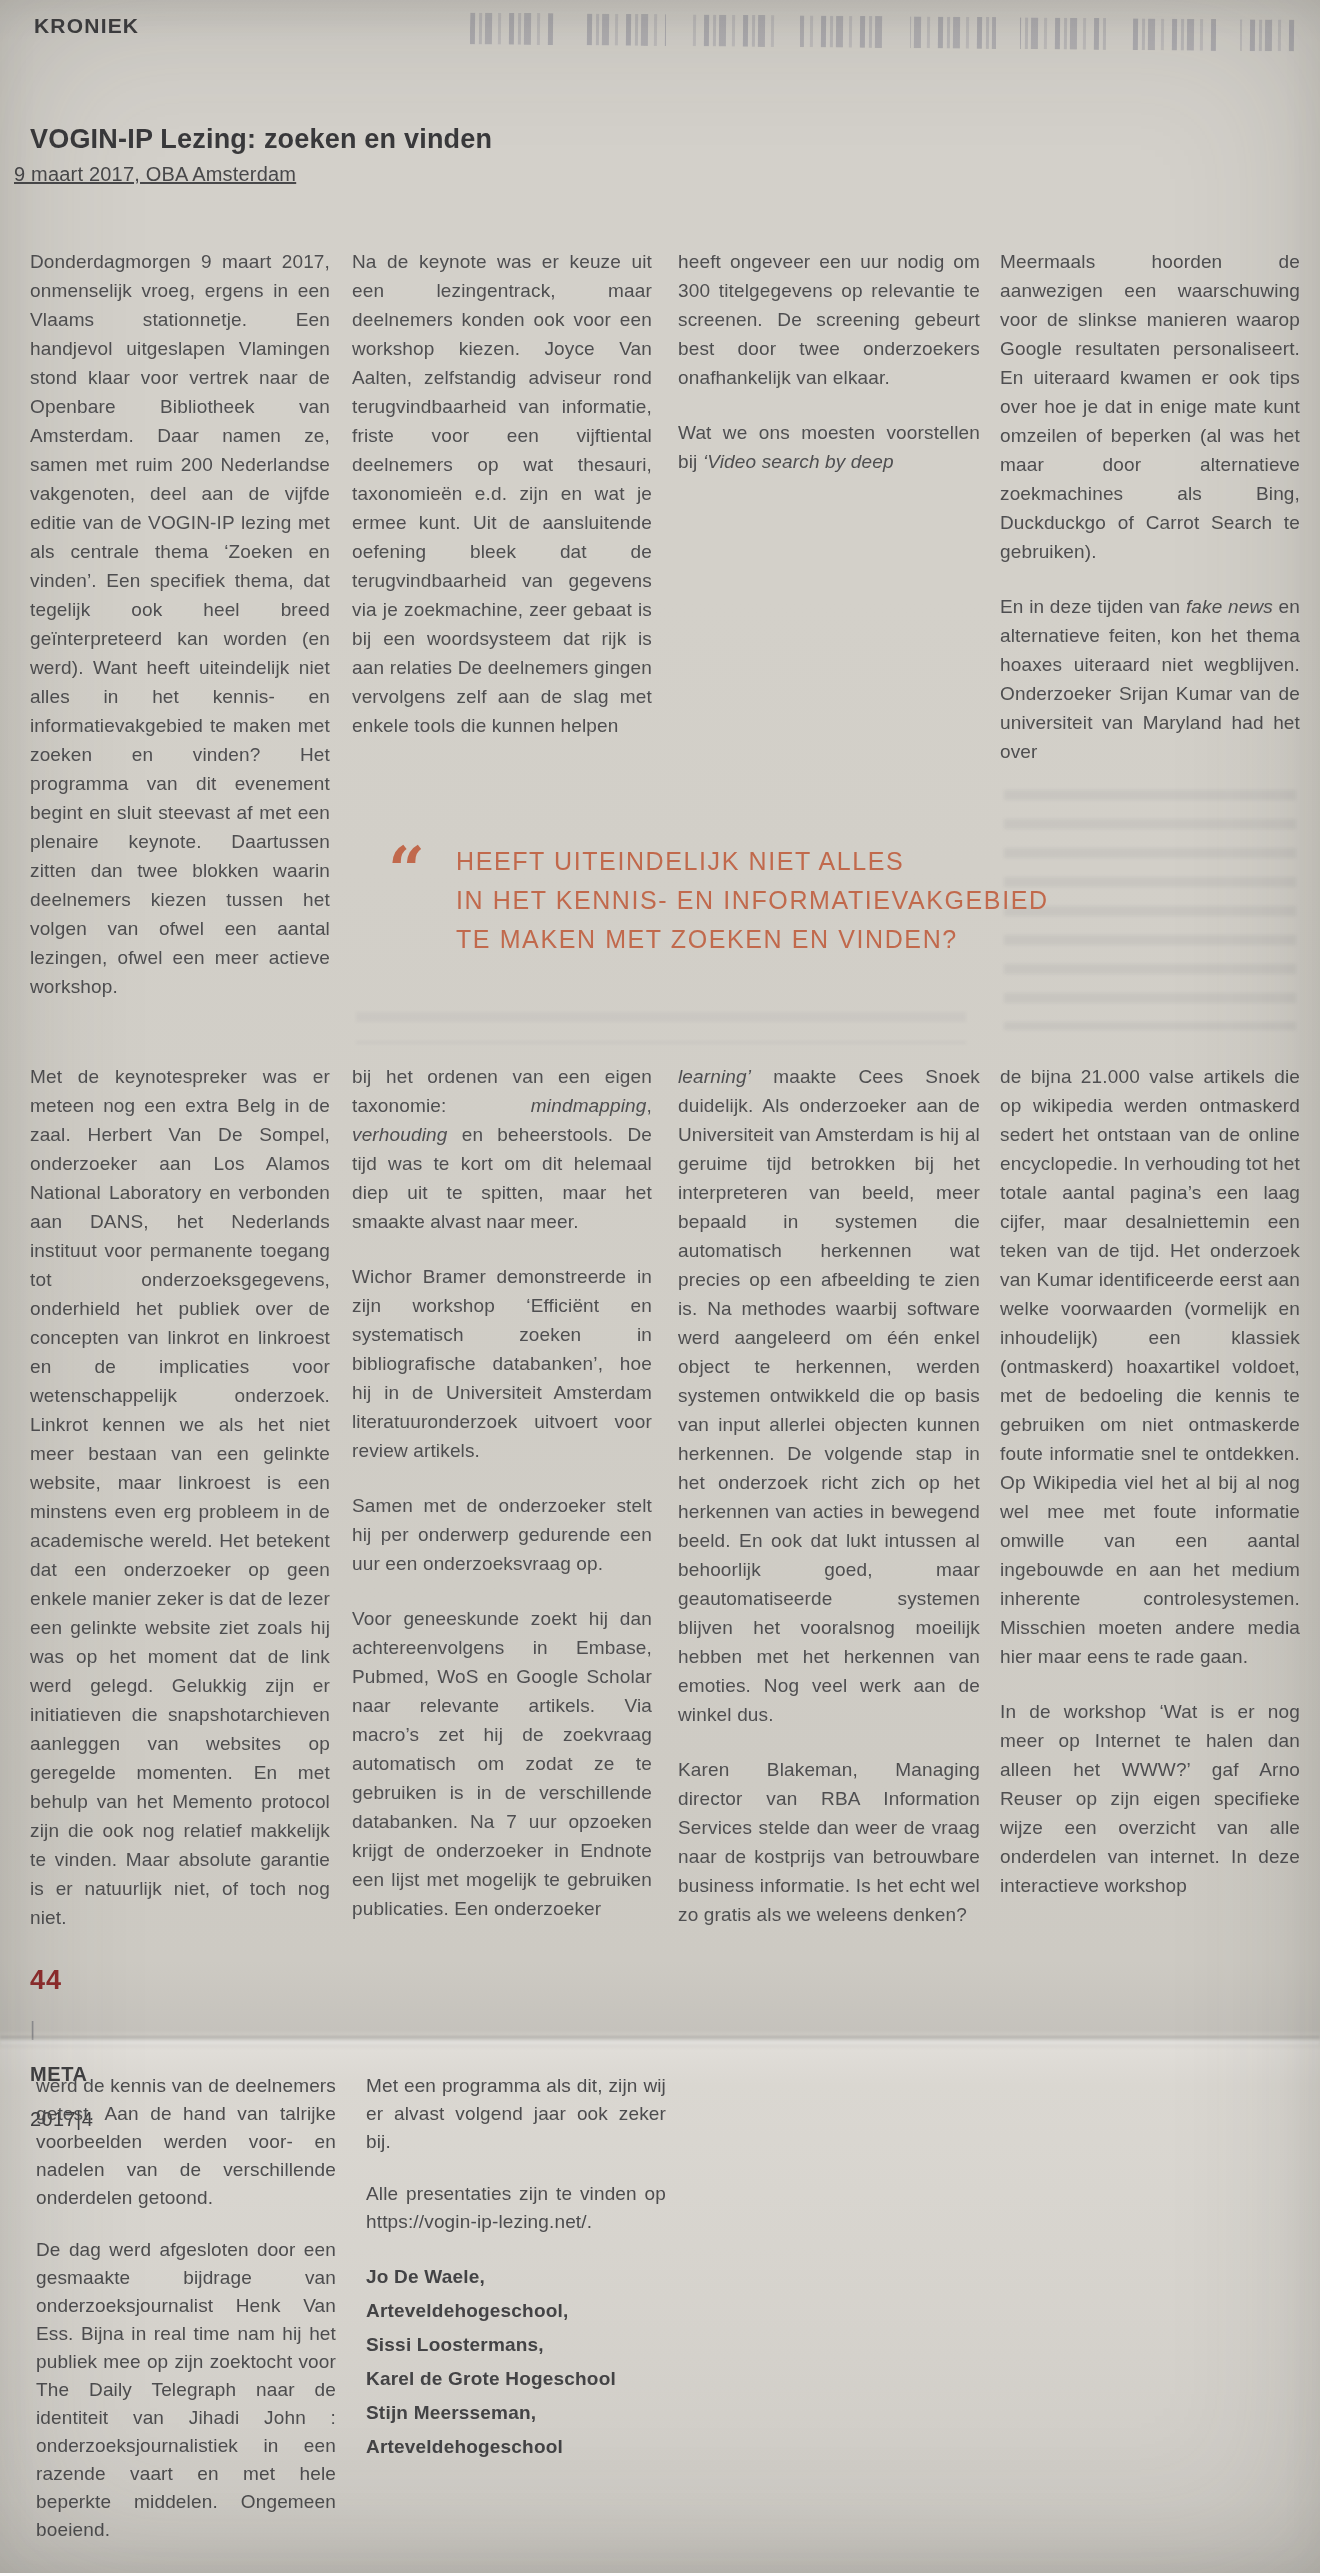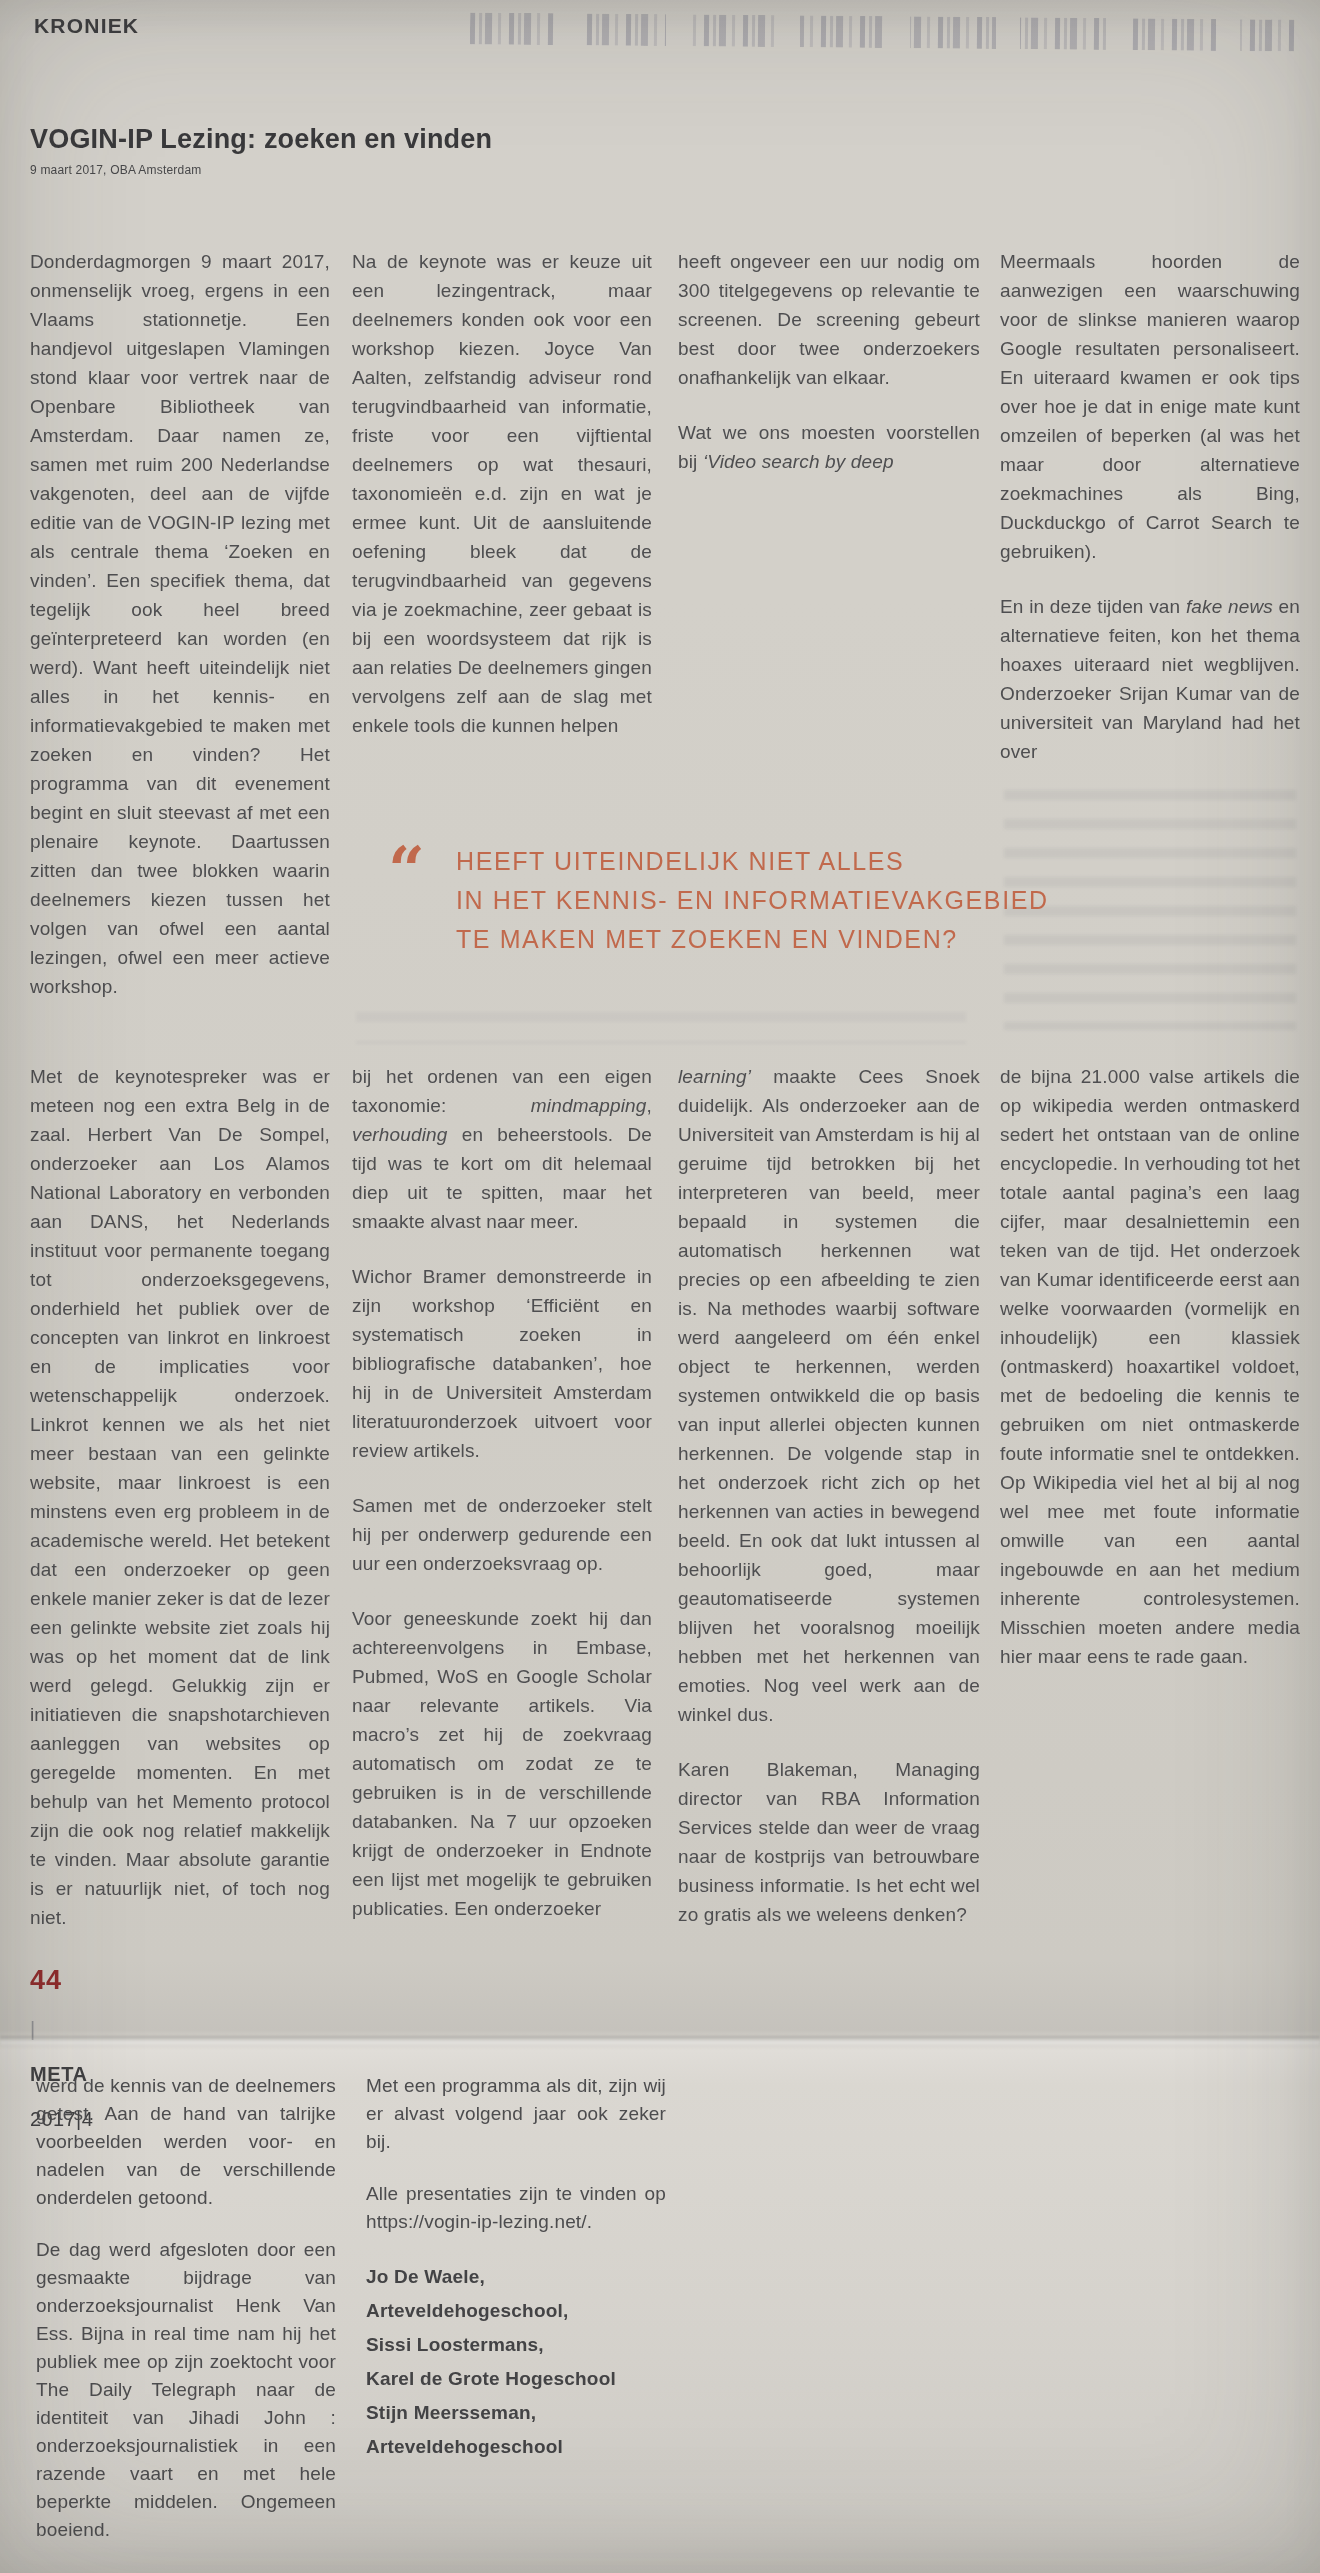--- a/index.html
+++ b/index.html
@@ -31,22 +31,22 @@
       rgba(125,125,140,.30) 28px 31px, transparent 31px 39px);
     -webkit-mask-image:repeating-linear-gradient(90deg,#000 0 86px,transparent 86px 110px);
     mask-image:repeating-linear-gradient(90deg,#000 0 86px,transparent 86px 110px);
     transform:rotate(.5deg);filter:blur(.5px);opacity:.8;
   }
   .title{
     position:absolute;left:30px;top:124px;margin:0;
     font-size:27px;font-weight:700;color:#39393b;letter-spacing:.2px;
   }
   .subtitle{
-    position:absolute;left:30px;top:163px;
-    font-size:12px;color:#48484a;letter-spacing:.2px;
+    position:absolute;left:14px;top:163px;
+    font-size:20px;color:#48484a;letter-spacing:.2px;text-decoration:underline;
   }
   .col{position:absolute;width:300px;}
   .col p{
     margin:0 0 26px 0;font-size:19px;line-height:29px;color:#4e4e50;
     text-align:justify;letter-spacing:.15px;
   }
   .col p:last-child{margin-bottom:0;}
   .c1a{left:30px;top:247px;}
   .c2a{left:352px;top:247px;}
   .c3a{left:678px;top:247px;width:302px;}
@@ -149,20 +149,21 @@
     <p><span>Voor geneeskunde zoekt hij dan achtereenvolgens in Embase, Pubmed, WoS en Google Scholar naar relevante artikels. Via macro’s zet hij de zoekvraag automatisch om zodat ze te gebruiken is in de verschillende databanken. Na 7 uur opzoeken krijgt de onderzoeker in Endnote een lijst met mogelijk te gebruiken publicaties. Een onderzoeker</span></p>
   </div>
 
   <div class="col c3b">
     <p><em>learning’</em><span> maakte Cees Snoek duidelijk. Als onderzoeker aan de Universiteit van Amsterdam is hij al geruime tijd betrokken bij het interpreteren van beeld, meer bepaald in systemen die automatisch herkennen wat precies op een afbeelding te zien is. Na methodes waarbij software werd aangeleerd om één enkel object te herkennen, werden systemen ontwikkeld die op basis van input allerlei objecten kunnen herkennen. De volgende stap in het onderzoek richt zich op het herkennen van acties in bewegend beeld. En ook dat lukt intussen al behoorlijk goed, maar geautomatiseerde systemen blijven het vooralsnog moeilijk hebben met het herkennen van emoties. Nog veel werk aan de winkel dus.</span></p>
     <p><span>Karen Blakeman, Managing director van RBA Information Services stelde dan weer de vraag naar de kostprijs van betrouwbare business informatie. Is het echt wel zo gratis als we weleens denken?</span></p>
   </div>
 
   <div class="col c4b">
     <p><span>de bijna 21.000 valse artikels die op wikipedia werden ontmaskerd sedert het ontstaan van de online encyclopedie. In verhouding tot het totale aantal pagina’s een laag cijfer, maar desalniettemin een teken van de tijd. Het onderzoek van Kumar identificeerde eerst aan welke voorwaarden (vormelijk en inhoudelijk) een klassiek (ontmaskerd) hoaxartikel voldoet, met de bedoeling die kennis te gebruiken om niet ontmaskerde foute informatie snel te ontdekken. Op Wikipedia viel het al bij al nog wel mee met foute informatie omwille van een aantal ingebouwde en aan het medium inherente controlesystemen. Misschien moeten andere media hier maar eens te rade gaan.</span></p>
+    <p><span>In de workshop ‘Wat is er nog meer op Internet te halen dan alleen het WWW?’ gaf Arno Reuser op zijn eigen specifieke wijze een overzicht van alle onderdelen van internet. In deze interactieve workshop</span></p>
   </div>
 
   <div class="footer">
     <span class="pn">44</span>
     <span class="fsep">|</span>
     <span class="mag">META</span>
     <span class="issue">2017|4</span>
   </div>
 
   <div class="pageedge"></div>

